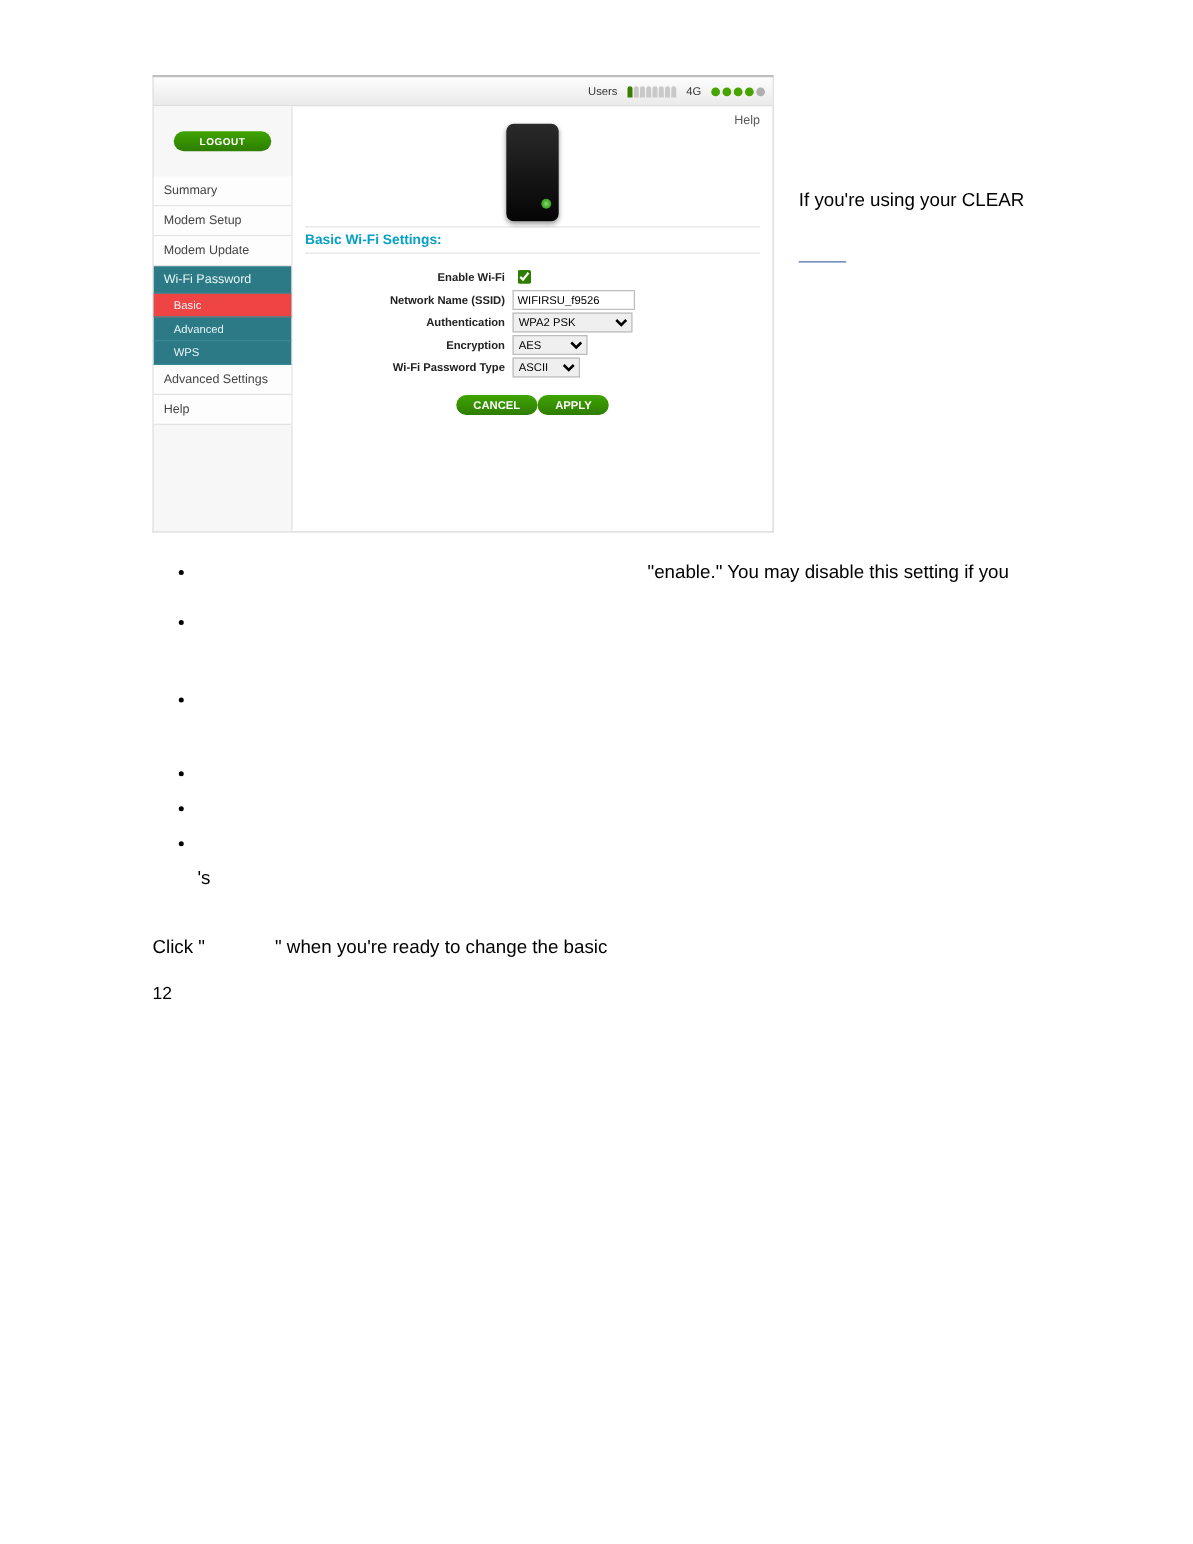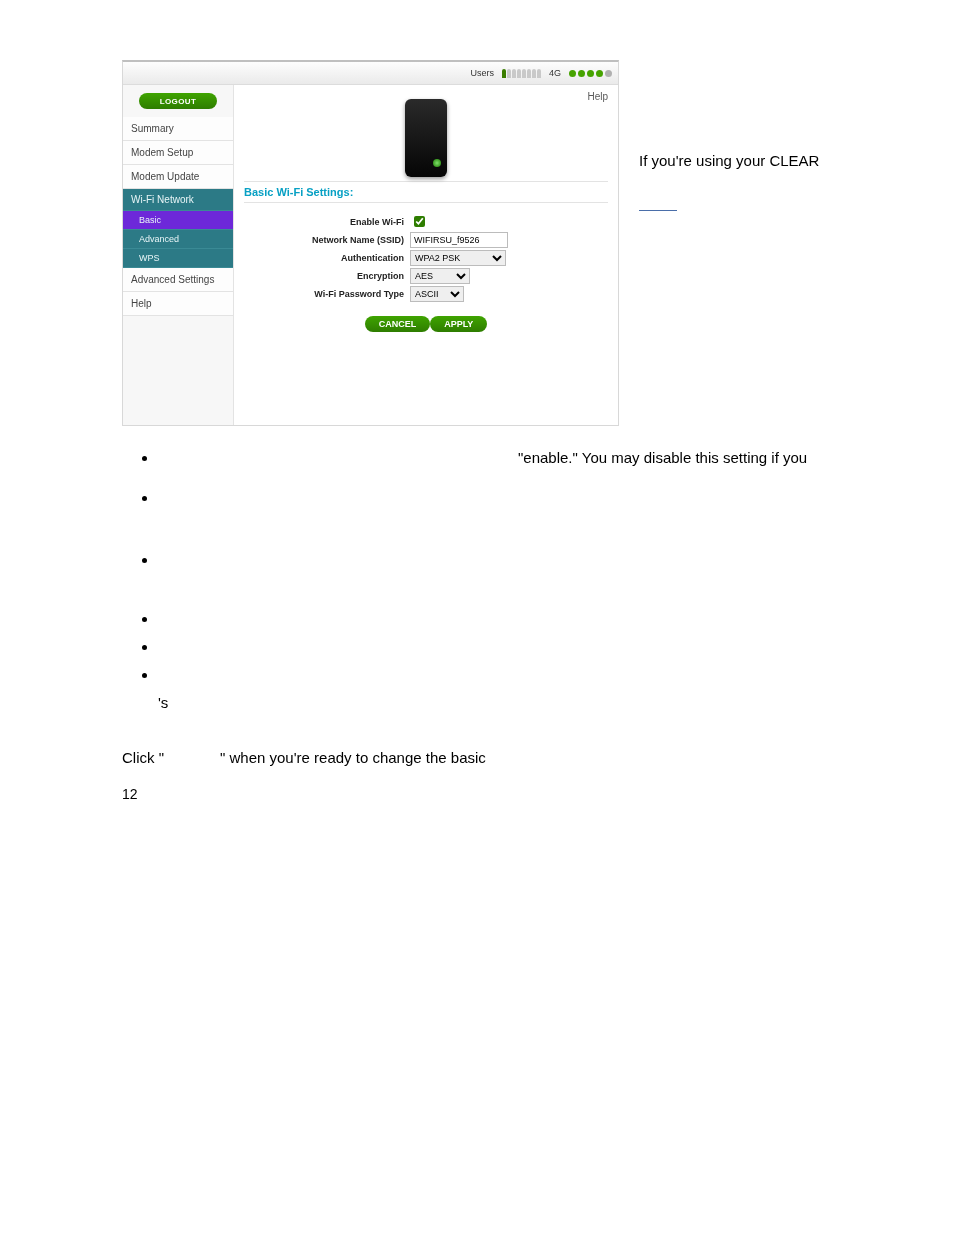--- a/index.html
+++ b/index.html
@@ -8,26 +8,26 @@
 .screenshot{border:1px solid #d8d8d8;border-top:2px solid #bfbfbf;width:495px;background:#fff;font-family:Tahoma,Arial,sans-serif}
 .topbar{height:22px;background:linear-gradient(#fdfdfd,#eaeaea);border-bottom:1px solid #dcdcdc;display:flex;align-items:center;justify-content:flex-end;padding:0 6px;font-size:9px;color:#333;gap:8px}
 .users-icons{display:flex;gap:1px;align-items:flex-end}
 .users-icons span{display:inline-block;width:4px;height:9px;border-radius:2px 2px 0 0;background:#c9c9c9}
 .users-icons span.active{background:#3b7d00}
 .sig{display:flex;gap:2px;align-items:center}
 .sig span{width:7px;height:7px;border-radius:50%;background:#b0b0b0}
 .sig span.on{background:#46a300}
 .body{display:flex}
 .side{width:110px;background:#f7f7f7;border-right:1px solid #e3e3e3;min-height:340px}
-.logout{margin:8px auto;width:78px;height:16px;border-radius:9px;background:linear-gradient(#3fa400,#2e7d00);color:#fff;font-size:8px;font-weight:bold;display:flex;align-items:center;justify-content:center;letter-spacing:.4px}
+.logout{margin:20px auto;width:78px;height:16px;border-radius:9px;background:linear-gradient(#3fa400,#2e7d00);color:#fff;font-size:8px;font-weight:bold;display:flex;align-items:center;justify-content:center;letter-spacing:.4px}
 .nav-item{padding:6px 8px;font-size:10px;color:#444;border-bottom:1px solid #e3e3e3;background:#fdfdfd}
 .nav-group{background:#2c7a86;color:#e8f5f7}
 .nav-group .group-head{padding:5px 8px;font-size:10px;border-bottom:1px solid #3a8a95}
 .nav-group .sub{padding:4px 8px 4px 16px;font-size:9px;border-bottom:1px solid #3a8a95}
-.nav-group .sub.active{background:#6d28d9}
+.nav-group .sub.active{background:#ef4444}
 .main{flex:1;position:relative;padding:8px 10px 16px 10px}
 .help{position:absolute;top:6px;right:10px;font-size:10px;color:#5a5a5a}
 .device{width:42px;height:78px;margin:6px auto 2px;background:linear-gradient(#2a2a2a,#050505);border-radius:6px;position:relative;box-shadow:0 2px 4px rgba(0,0,0,.4)}
 .device .dot{position:absolute;right:6px;bottom:10px;width:8px;height:8px;border-radius:50%;background:radial-gradient(#7fe06a,#1a7a00)}
 .section-title{color:#07a0c4;font-size:11px;font-weight:bold;padding:4px 0;border-top:1px solid #e3e3e3;border-bottom:1px solid #e3e3e3;margin:4px 0 10px 0}
 .form{font-size:9px;color:#222}
 .form .fr{display:flex;align-items:center;margin:2px 0}
 .form .lbl{flex:0 0 160px;text-align:right;padding-right:6px;font-weight:bold}
 .form input[type=text]{font-size:9px;padding:1px 3px;border:1px solid #bcbcbc;width:90px;height:12px}
 .form select{font-size:9px;border:1px solid #bcbcbc;height:16px}
@@ -72,21 +72,21 @@
             <span></span>
         </div>
       </div>
       <div class="body">
         <div class="side">
           <div class="logout">LOGOUT</div>
           <div class="nav-item">Summary</div>
           <div class="nav-item">Modem Setup</div>
           <div class="nav-item">Modem Update</div>
           <div class="nav-group">
-            <div class="group-head">Wi-Fi Network</div>
+            <div class="group-head">Wi-Fi Password</div>
             <div class="sub active">Basic</div>
             <div class="sub">Advanced</div>
             <div class="sub">WPS</div>
           </div>
           <div class="nav-item">Advanced Settings</div>
           <div class="nav-item">Help</div>
         </div>
         <div class="main">
           <div class="help">Help</div>
           <div class="device">

